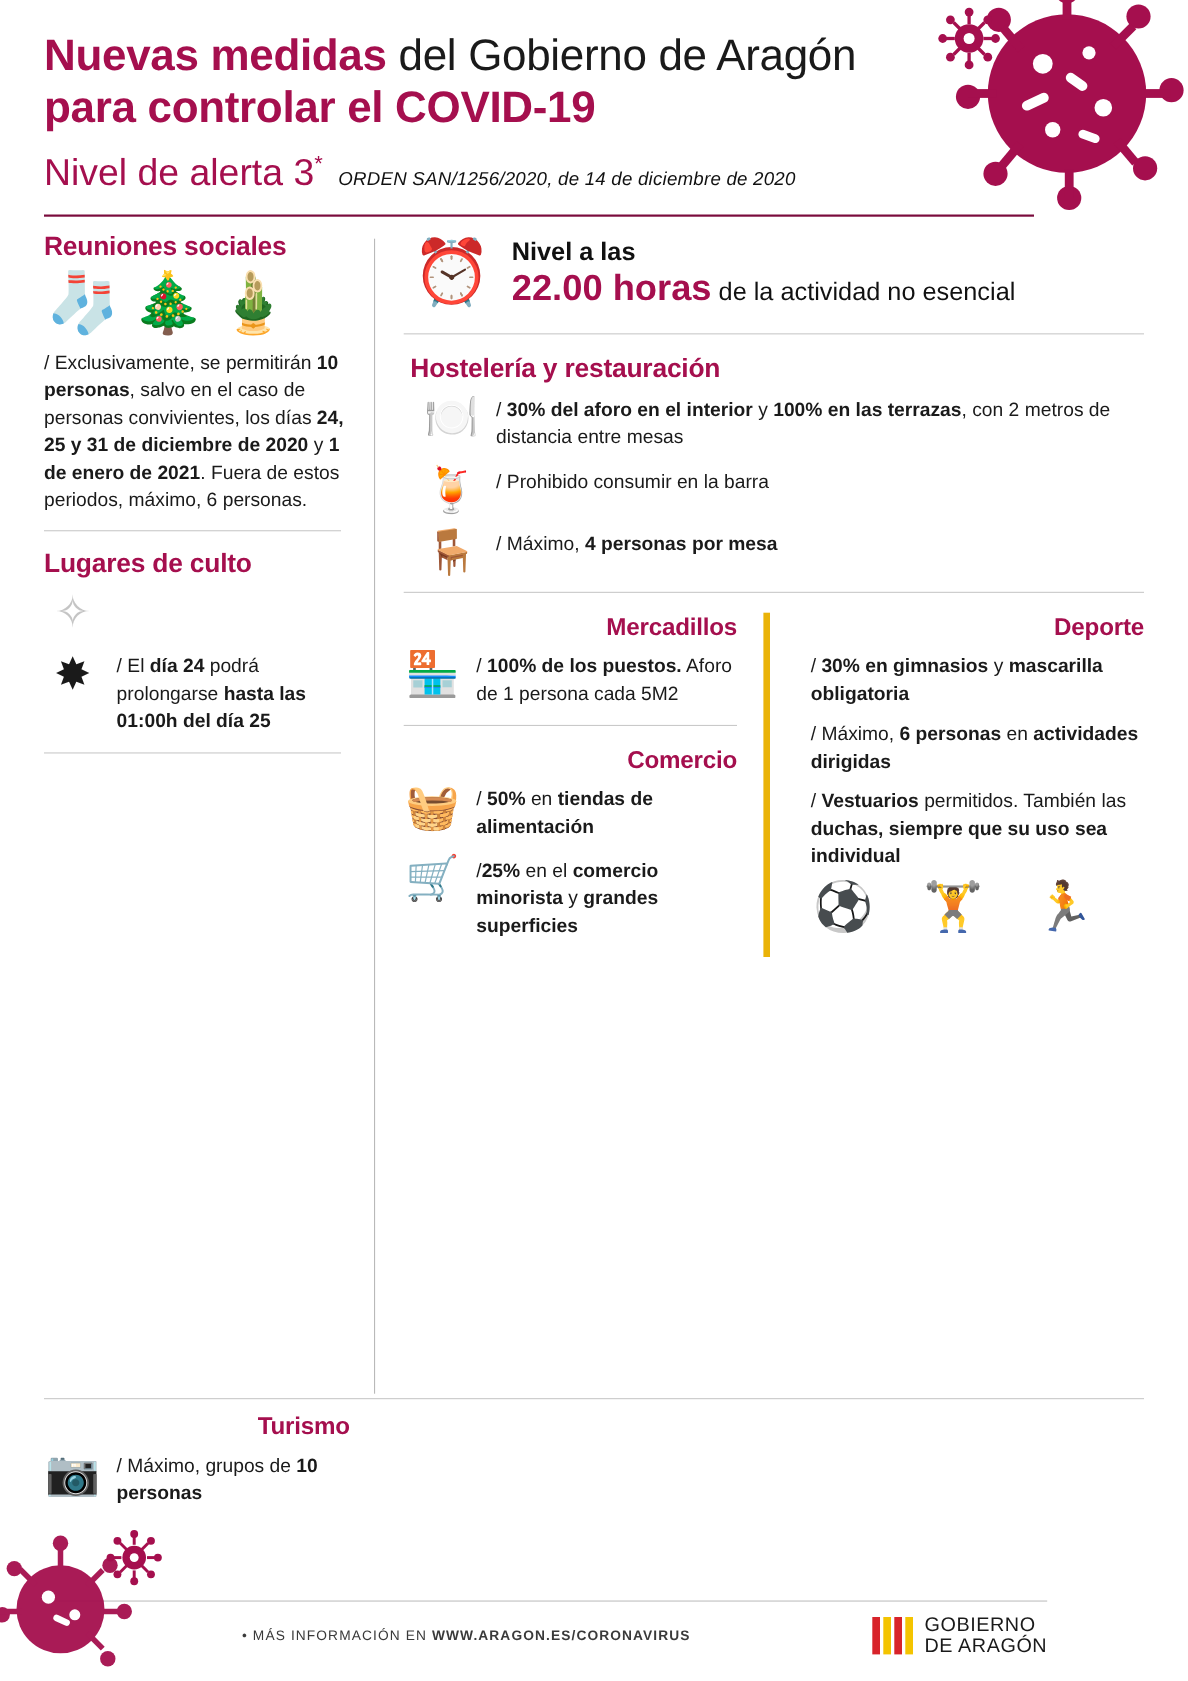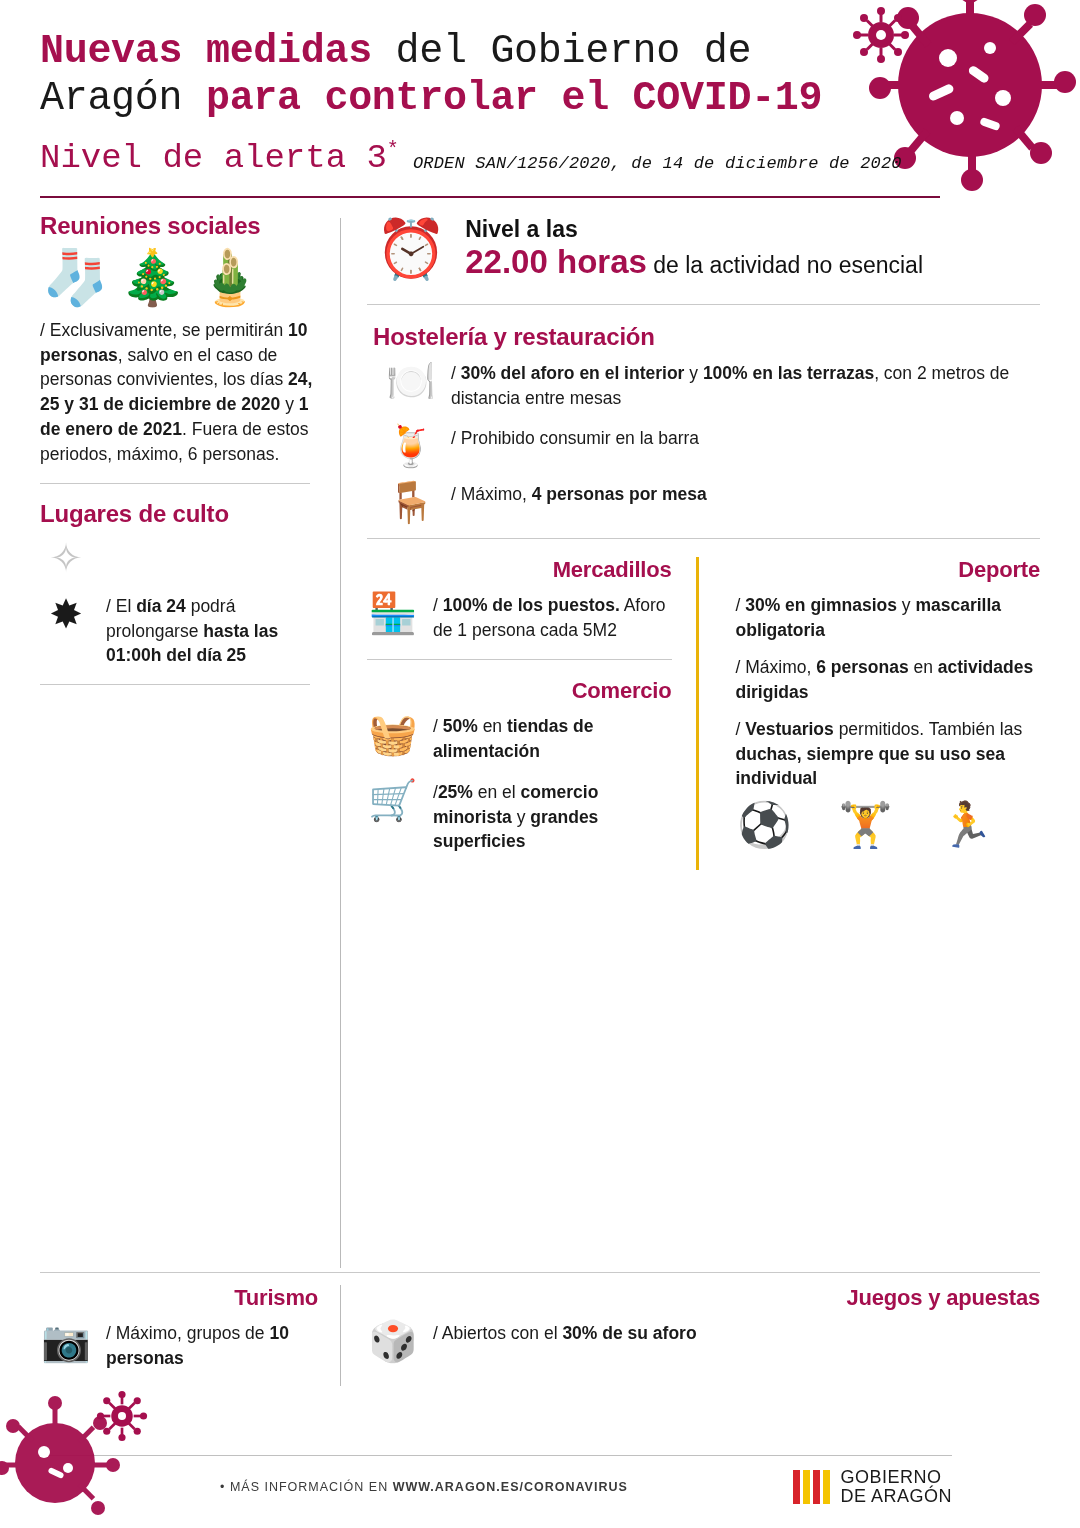--- a/index.html
+++ b/index.html
@@ -7,21 +7,21 @@
     width:1080px;height:1528px;
     background:#ffffff;
     font-family:"Liberation Sans", sans-serif;
     color:#1a1a1a;
     position:relative;
     overflow:hidden;
   }
   .page{position:relative;width:1080px;height:1528px;}
 
   
-  .header{padding:28px 60px 0 40px;position:relative;font-family:Liberation Mono, monospace;}
+  .header{padding:28px 60px 0 40px;position:relative;}
   .title{
     font-size:40px;line-height:1.18;font-weight:400;color:#1a1a1a;
     max-width:830px;letter-spacing:-0.3px;
   }
   .title .mag{color:#a50f4e;font-weight:700;}
   .subtitle-row{display:flex;align-items:baseline;gap:14px;margin-top:16px;}
   .nivel{font-size:34px;color:#a50f4e;font-weight:400;}
   .nivel sup{font-size:20px;}
   .orden{font-size:17px;font-style:italic;color:#111;letter-spacing:.2px;}
   .hr-main{
@@ -61,26 +61,26 @@
 
   
   .clock-row{display:flex;gap:18px;align-items:center;margin:4px 0 0 8px;}
   .clock-ico{font-size:58px;line-height:1;}
   .clock-text .l1{font-size:23px;font-weight:700;color:#111;line-height:1.15;}
   .clock-text .l2{font-size:23px;color:#111;line-height:1.2;}
   .clock-text .big{font-size:33px;font-weight:700;color:#a50f4e;}
 
   .two-col{display:flex;}
   .tc-left{flex:1;padding-right:24px;box-sizing:border-box;}
-  .tc-right{flex:1;padding-left:37px;box-sizing:border-box;border-left:3px solid #eab308;}
+  .tc-right{flex:1;padding-left:37px;box-sizing:border-box;border-left:6px solid #eab308;}
 
   .sep{border:0;border-top:1px solid #c9c9c9;margin:14px 0 18px 0;}
 
   
-  .bottom{display:flex;padding:0 40px;margin-top:12px;}
+  .bottom{display:flex;padding:0 40px;margin-top:12px;flex-direction:column;}
   .b-col{box-sizing:border-box;}
   .b-left{width:300px;padding-right:22px;}
   .b-mid{flex:1;padding-left:26px;border-left:1px solid #b9b9b9;}
   .b-right{flex:1;padding-left:26px;border-left:1px solid #b9b9b9;}
 
   
   .footer{position:absolute;left:0;bottom:0;width:992px;}
   .foot-rule{border:0;border-top:1px solid #c0c0c0;margin:0 40px;}
   .foot-inner{display:flex;align-items:center;justify-content:space-between;padding:12px 40px 22px 40px;}
   .foot-info{font-size:12.5px;letter-spacing:1px;color:#3a3a3a;}
@@ -294,29 +294,20 @@
       <h2 class="sec small">Turismo</h2>
       <div class="item">
         <div class="ico">📷</div>
         <div class="body">
           <span>/ Máximo, grupos de </span><b>10 personas</b>
         </div>
       </div>
     </div>
 
 
-    <div class="b-col b-right">
-      <h2 class="sec small">Juegos y apuestas</h2>
-      <div class="item">
-        <div class="ico">🎲</div>
-        <div class="body">
-          <span>/ Abiertos con el </span><b>30% de su aforo</b>
-        </div>
-      </div>
-    </div>
   </div>
 
   <div class="footer">
     <hr class="foot-rule">
     <div class="foot-inner">
       <div class="foot-info" style="margin-left:180px;">
         <span>•</span>
         <span>MÁS INFORMACIÓN EN </span><b>WWW.ARAGON.ES/CORONAVIRUS</b>
       </div>
       <div class="gob">

